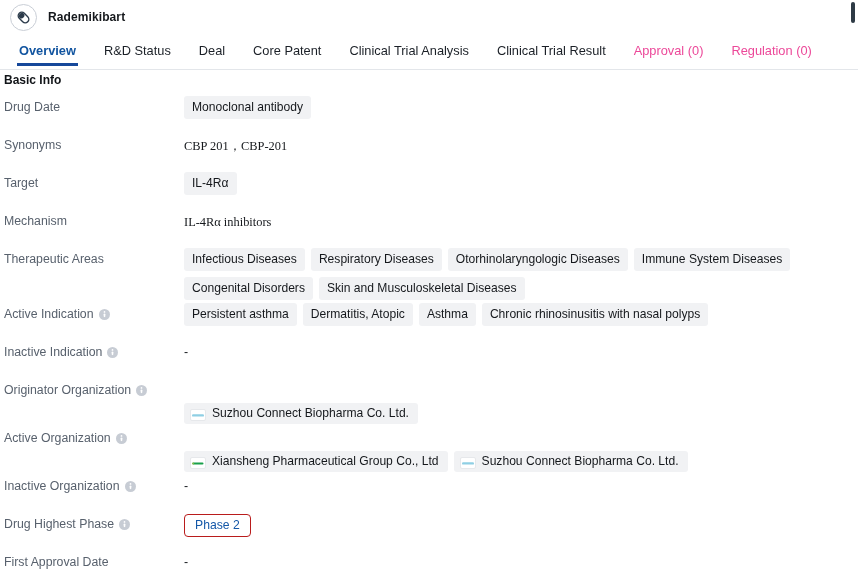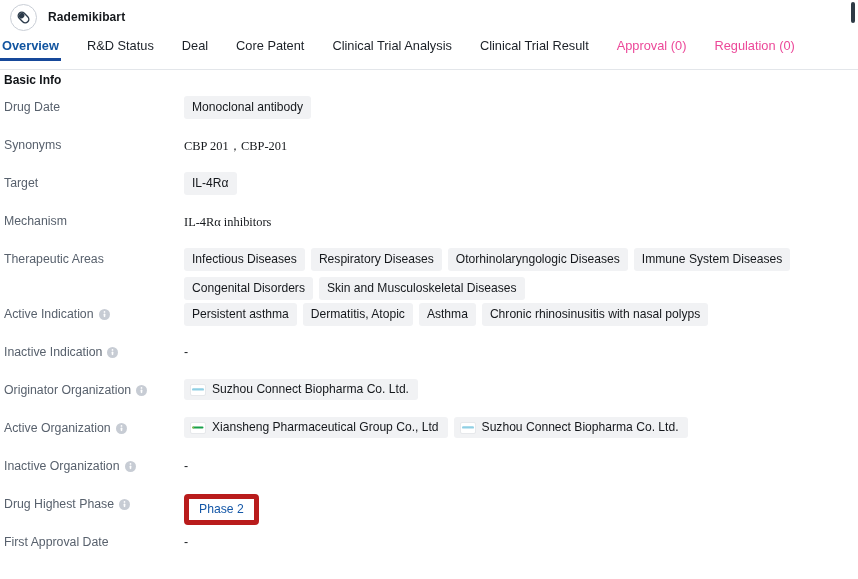--- a/index.html
+++ b/index.html
@@ -36,22 +36,22 @@
     flex: 0 0 auto;
   }
   .drug-title {
     font-size: 12px; font-weight: bold; color: #15181c;
     margin-left: 11px; letter-spacing: .1px;
   }
 
   
   .tabbar {
     position: relative;
-    display: flex; align-items: flex-start;
-    height: 32px; padding-left: 2px;
+    display: flex; align-items: center;
+    height: 32px; padding-left: 19px;
     margin-top: 4px;
   }
   .tabbar::after {
     content: ""; position: absolute; left: 0; right: 0; bottom: 0;
     height: 1px; background: #e3e6ea;
   }
   .tab {
     position: relative;
     font-size: 12.8px; color: #1b2027;
     padding: 0 0 8px 0; margin-right: 28px;
@@ -101,34 +101,35 @@
   .dash { font-size: 12.4px; color: #15181c; padding-top: 4px; }
 
   .chip {
     background: #f1f2f4; border-radius: 3px;
     font-size: 12.1px; color: #15181c;
     padding: 4px 8px 5px 8px; line-height: 14px;
     white-space: nowrap;
   }
   .chip-org {
     background: #f1f2f4; border-radius: 3px;
-    display: inline-flex; align-items: center; gap: 6px;
+    display: inline-flex; align-items: flex-end; gap: 6px;
     font-size: 12.1px; color: #15181c;
     padding: 3px 9px 3px 6px; line-height: 15px;
     white-space: nowrap;
+    margin-top: 24px;
   }
   .org-logo {
     width: 16px; height: 12px; background: #ffffff;
     border: 1px solid #e6e8eb; border-radius: 2px;
     display: inline-flex; align-items: center; justify-content: center;
     flex: 0 0 auto;
   }
   .phase-badge {
     display: inline-block;
-    border: 5px solid #b91c1c; border-radius: 4px;
+    border: 1px solid #b91c1c; border-radius: 4px;
     color: #1558a8; font-size: 12.2px; font-weight: normal;
     padding: 3px 10px 4px 10px; line-height: 14px;
     background: #fff; margin-top: 1px;
   }
 </style>
 </head>
 <body>
 
 <div class="page">
 

